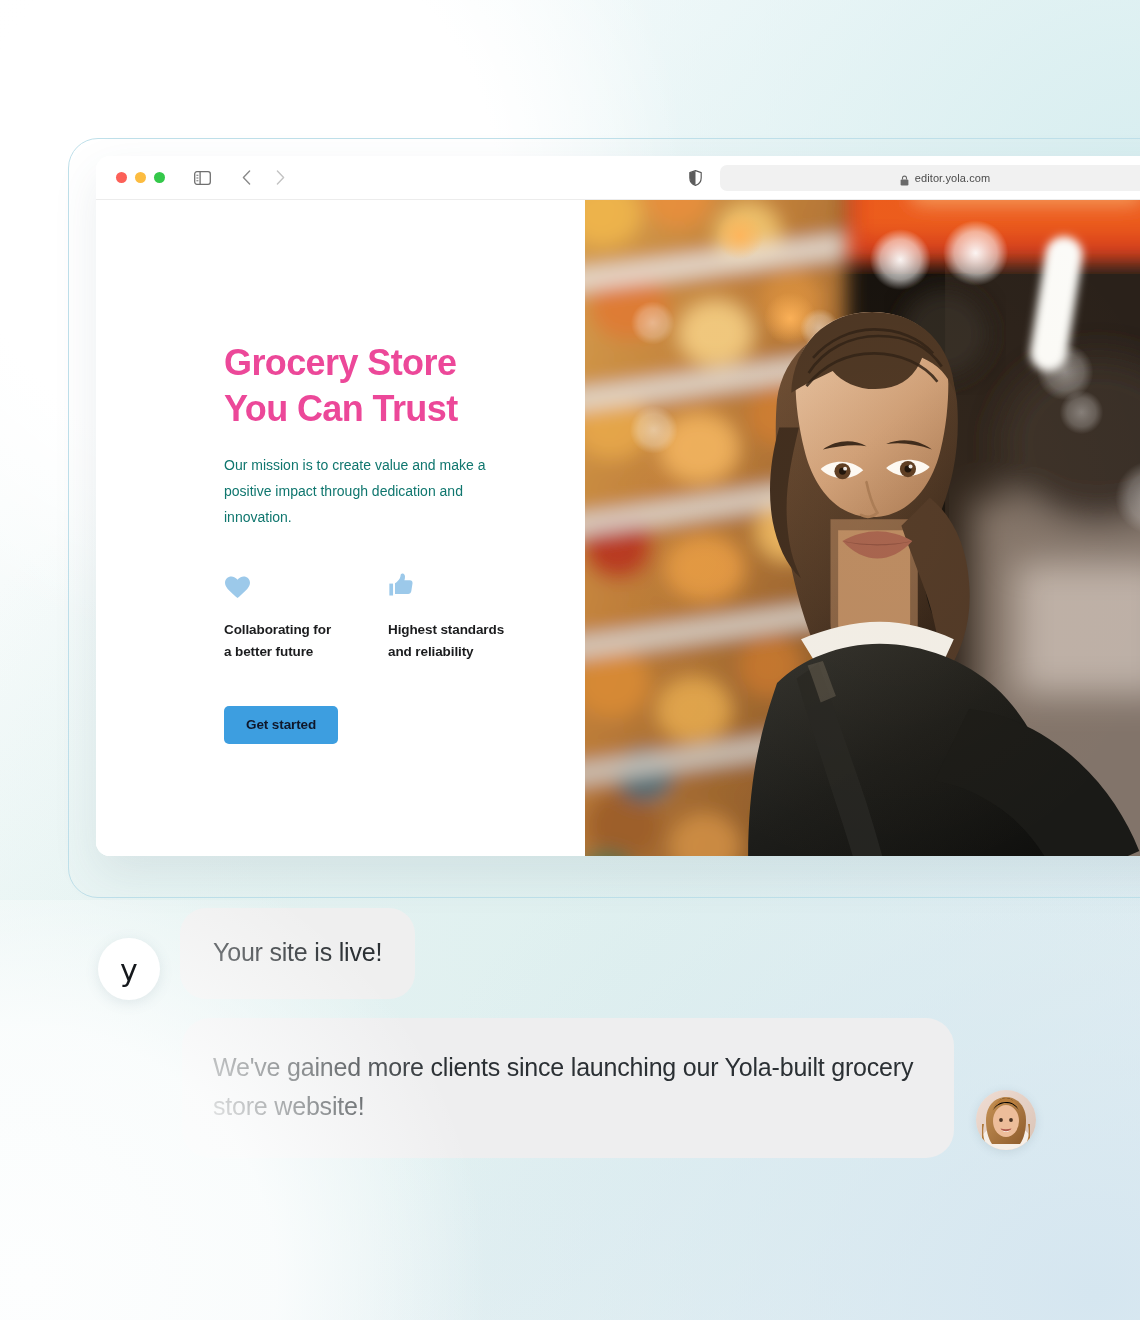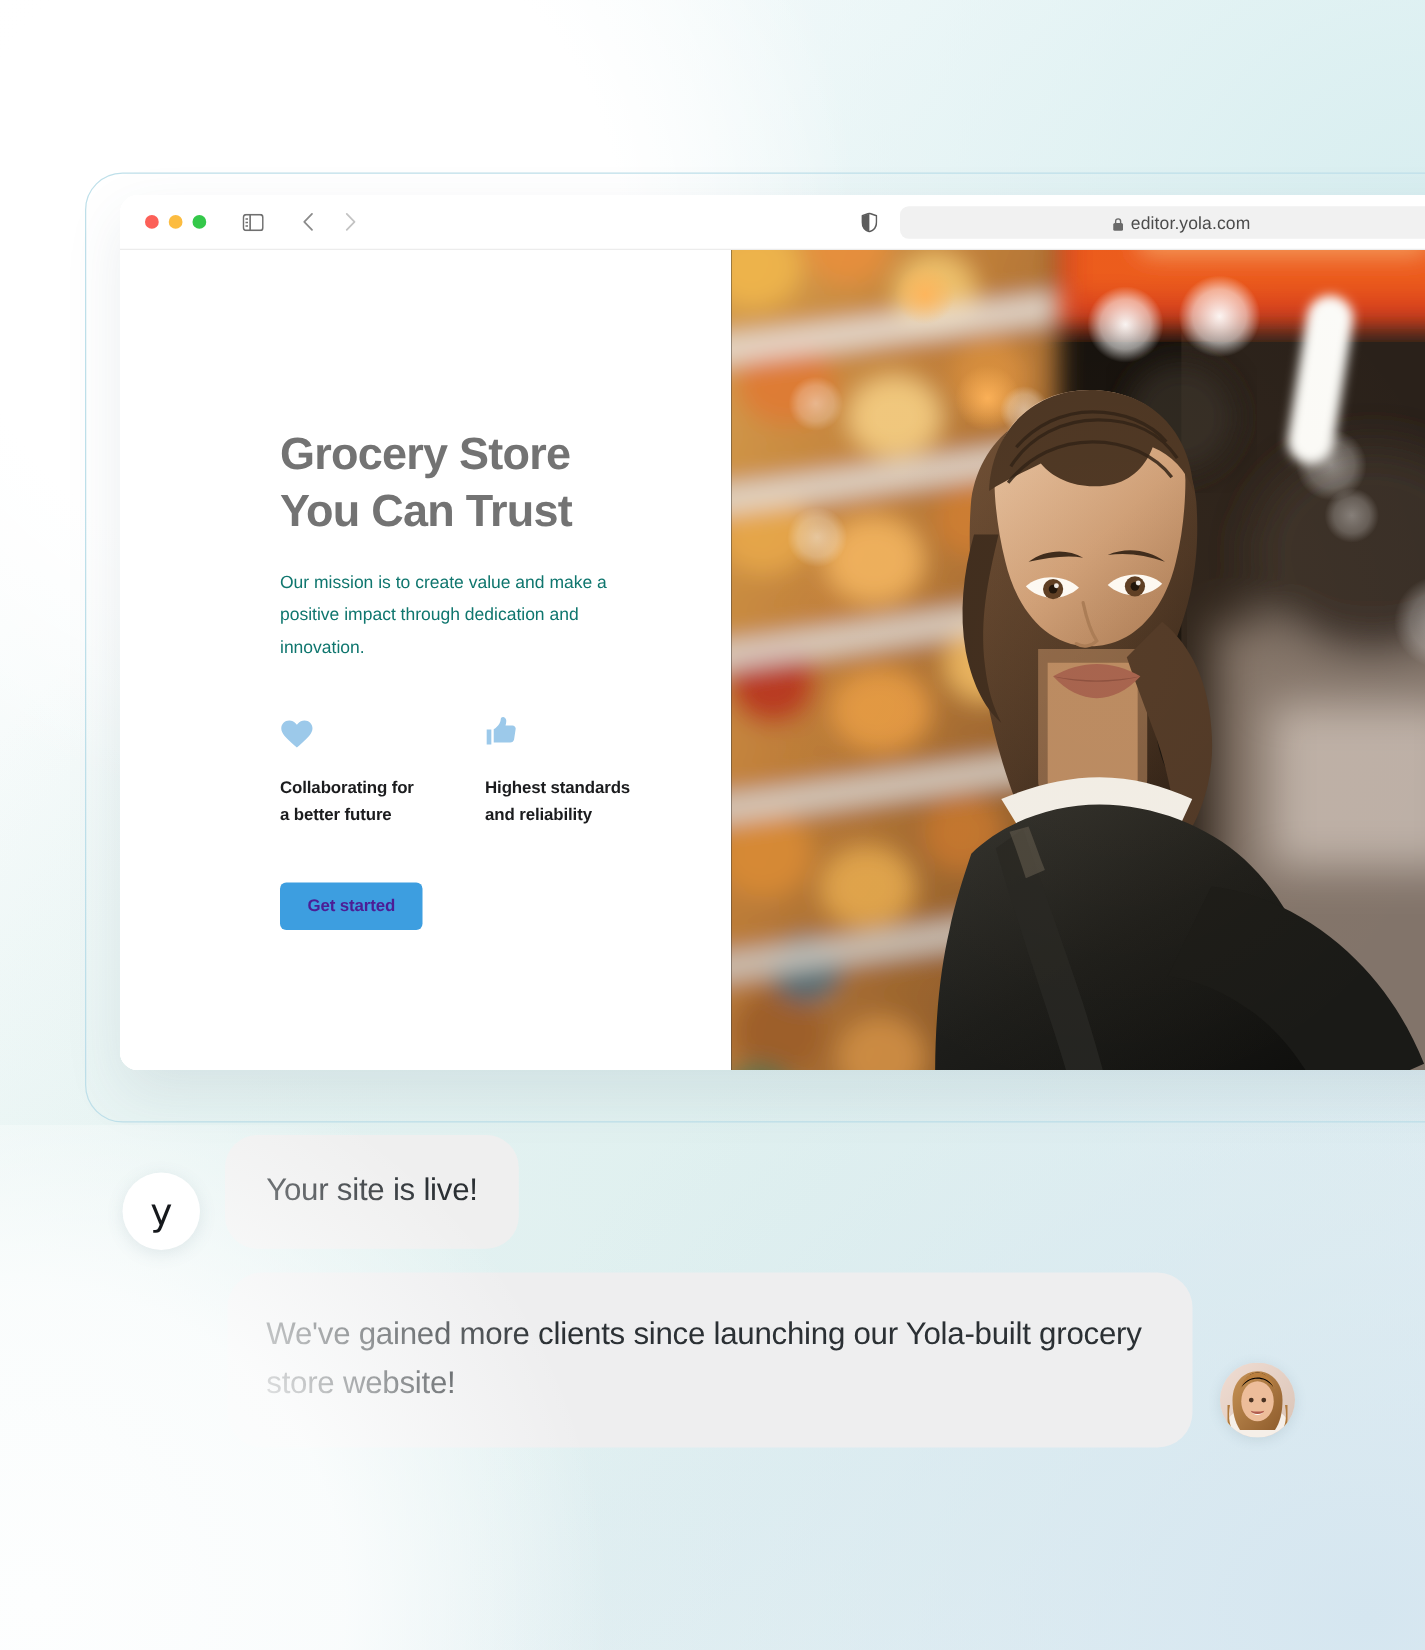--- a/index.html
+++ b/index.html
@@ -116,21 +116,21 @@
     border-radius: 7px;
     display: flex;
     align-items: center;
     justify-content: center;
     position: relative;
     margin-right: 12px;
     flex: none;
   }
   .url-inner { display: flex; align-items: center; gap: 6px; }
   .lock-icon { width: 9px; height: 11px; display: block; color: #6a6a6a; }
-  .url-text { font-size: 14px; color: #4c4c4c; letter-spacing: 0.1px; }
+  .url-text { font-size: 11px; color: #4c4c4c; letter-spacing: 0.1px; }
 
   .tb-spacer { flex: 1; }
 
   
   .site-body {
     display: flex;
     height: 656px;
     background: #ffffff;
   }
 
@@ -138,21 +138,21 @@
     width: 489px;
     flex: none;
     padding: 140px 0 0 128px;
     background: #ffffff;
   }
 
   .site-headline {
     font-size: 36px;
     line-height: 1.27;
     font-weight: 700;
-    color: #737373;
+    color: #ec4899;
     letter-spacing: -0.6px;
     white-space: pre-line;
     margin-bottom: 22px;
   }
 
   .site-sub {
     font-size: 14px;
     line-height: 1.85;
     color: #0f766e;
     width: 285px;
@@ -181,21 +181,21 @@
     letter-spacing: -0.1px;
   }
 
   .cta-button {
     display: inline-flex;
     align-items: center;
     justify-content: center;
     height: 38px;
     padding: 0 22px;
     background: #3d9ee0;
-    color: #4c1d95;
+    color: #0f172a;
     border: none;
     border-radius: 5px;
     font-family: "Liberation Sans", sans-serif;
     font-size: 13.5px;
     font-weight: 700;
     letter-spacing: -0.1px;
     cursor: pointer;
   }
 
   

